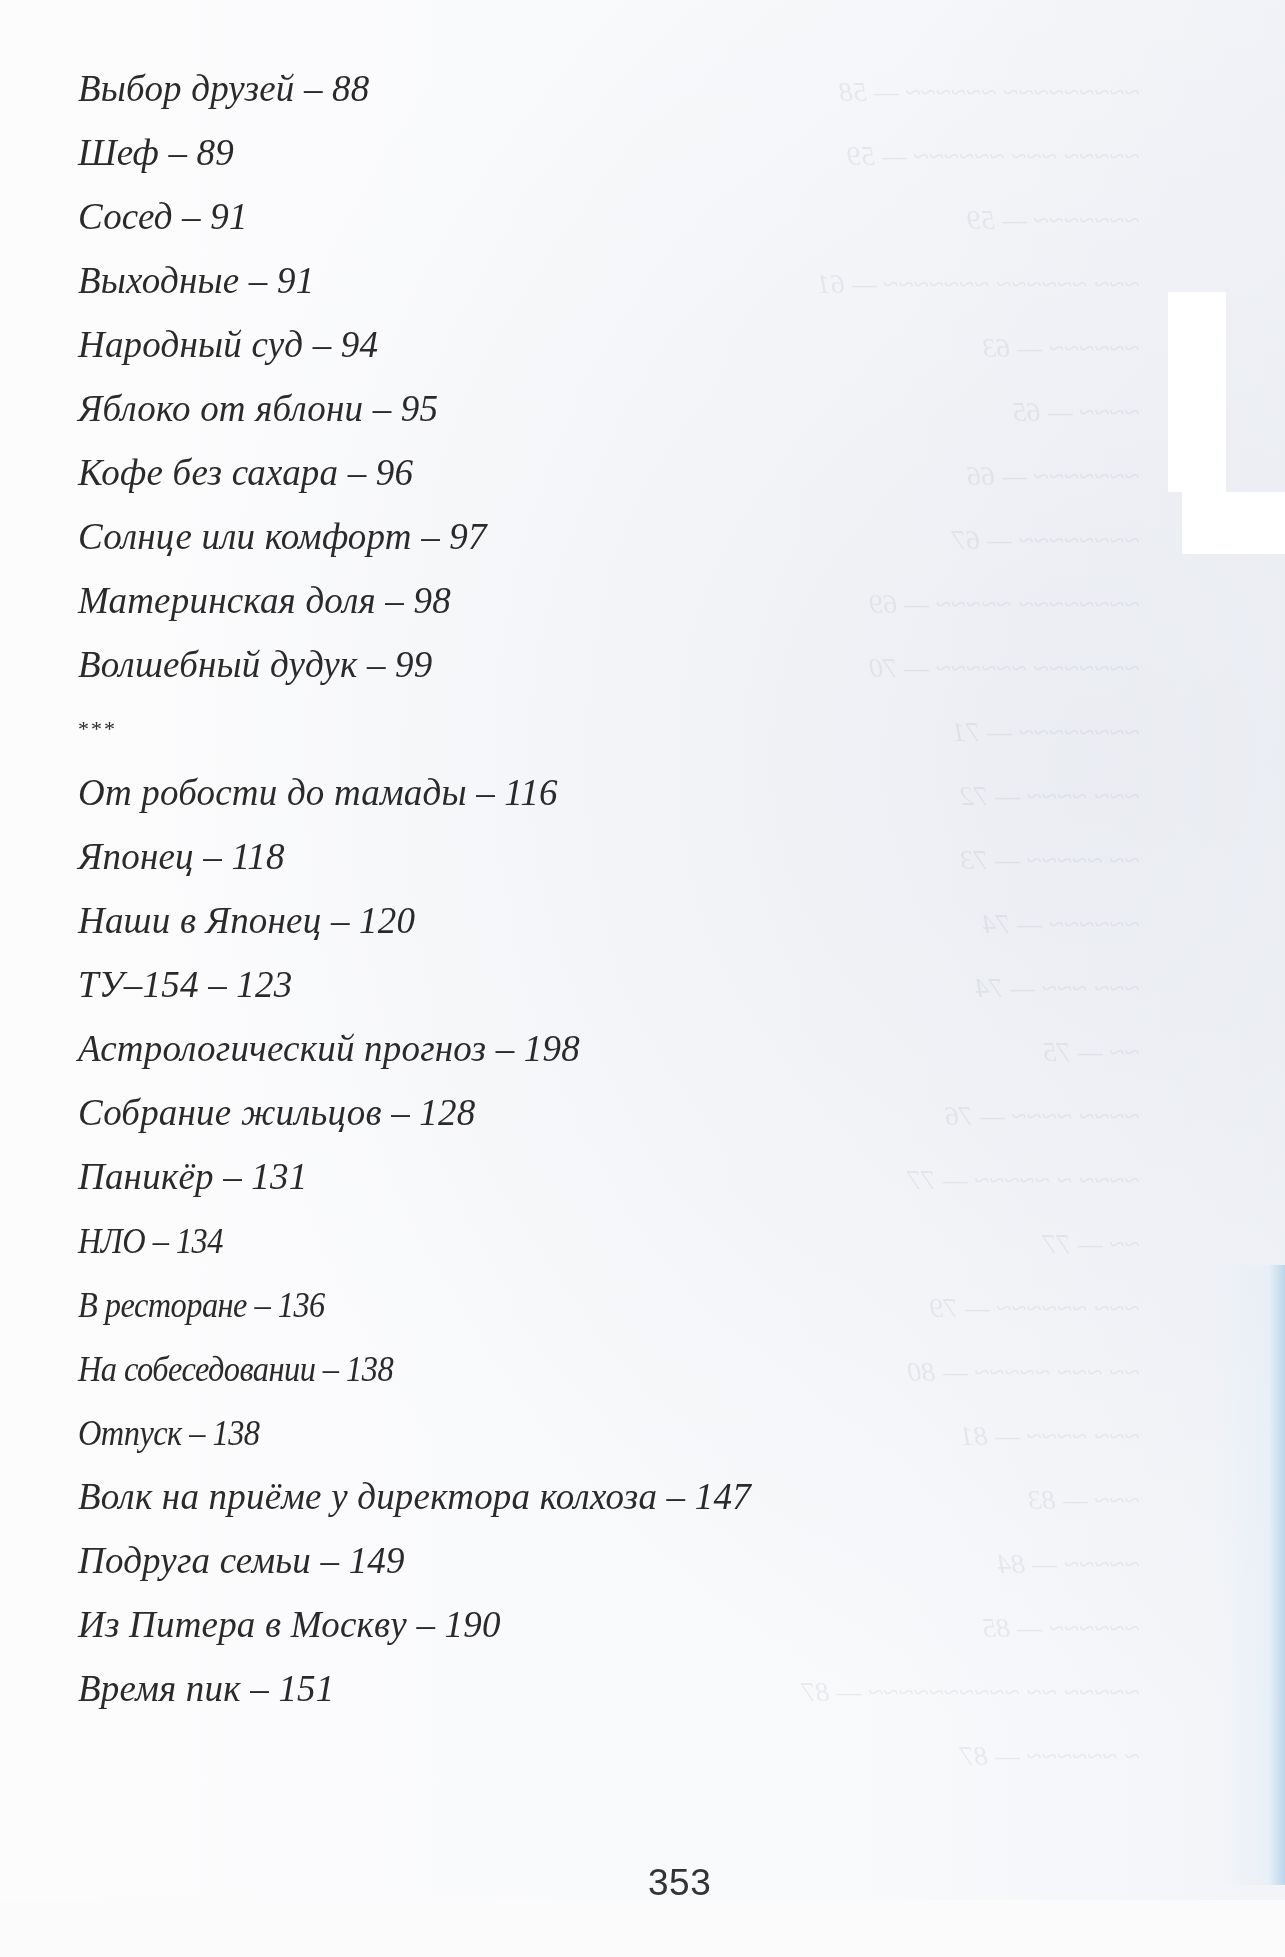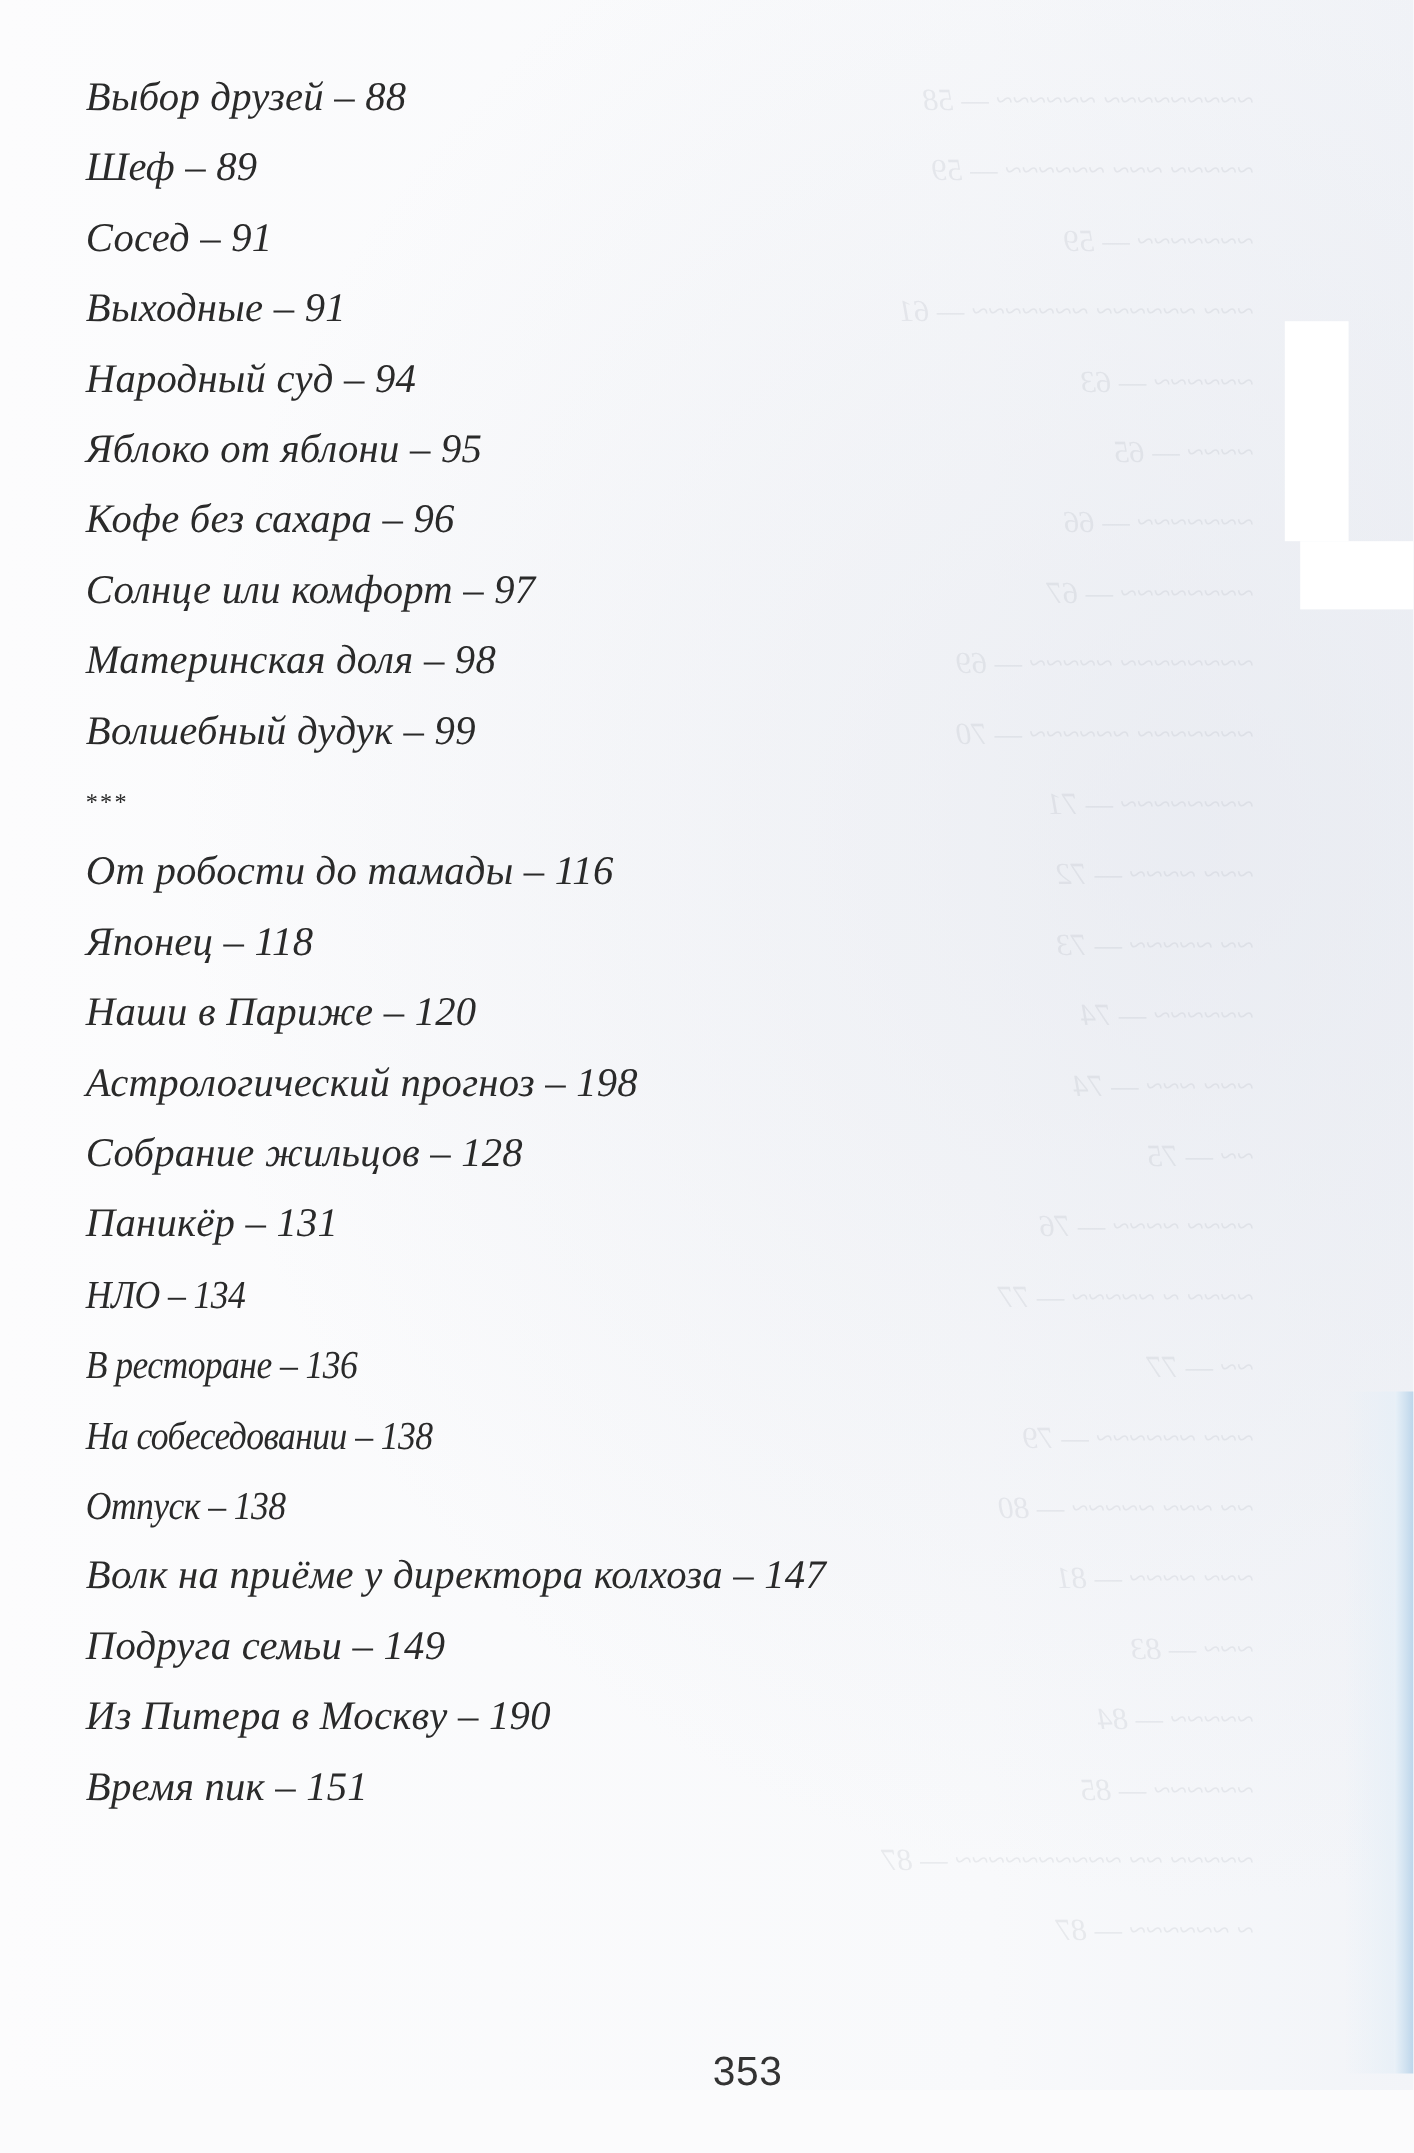--- a/index.html
+++ b/index.html
@@ -121,21 +121,22 @@
     <li class="toc-item"><span>Яблоко от яблони</span> <span>–</span> <span>95</span></li>
     <li class="toc-item"><span>Кофе без сахара</span> <span>–</span> <span>96</span></li>
     <li class="toc-item"><span>Солнце или комфорт</span> <span>–</span> <span>97</span></li>
     <li class="toc-item"><span>Материнская доля</span> <span>–</span> <span>98</span></li>
     <li class="toc-item"><span>Волшебный дудук</span> <span>–</span> <span>99</span></li>
 
     <li class="toc-item sep">***</li>
 
     <li class="toc-item"><span>От робости до тамады</span> <span>–</span> <span>116</span></li>
     <li class="toc-item"><span>Японец</span> <span>–</span> <span>118</span></li>
-    <li class="toc-item"><span>Наши в Париже</span> <span>–</span> <span>120</span></li>
+    <li class="toc-item"><span>Наши в Японец</span> <span>–</span> <span>120</span></li>
+    <li class="toc-item"><span>ТУ–154</span> <span>–</span> <span>123</span></li>
     <li class="toc-item"><span>Астрологический прогноз</span> <span>–</span> <span>198</span></li>
     <li class="toc-item"><span>Собрание жильцов</span> <span>–</span> <span>128</span></li>
     <li class="toc-item"><span>Паникёр</span> <span>–</span> <span>131</span></li>
     <li class="toc-item narrow"><span>НЛО</span> <span>–</span> <span>134</span></li>
     <li class="toc-item narrow"><span>В ресторане</span> <span>–</span> <span>136</span></li>
     <li class="toc-item narrow"><span>На собеседовании</span> <span>–</span> <span>138</span></li>
     <li class="toc-item narrow"><span>Отпуск</span> <span>–</span> <span>138</span></li>
     <li class="toc-item"><span>Волк на приёме у директора колхоза</span> <span>–</span> <span>147</span></li>
     <li class="toc-item"><span>Подруга семьи</span> <span>–</span> <span>149</span></li>
     <li class="toc-item"><span>Из Питера в Москву</span> <span>–</span> <span>190</span></li>

